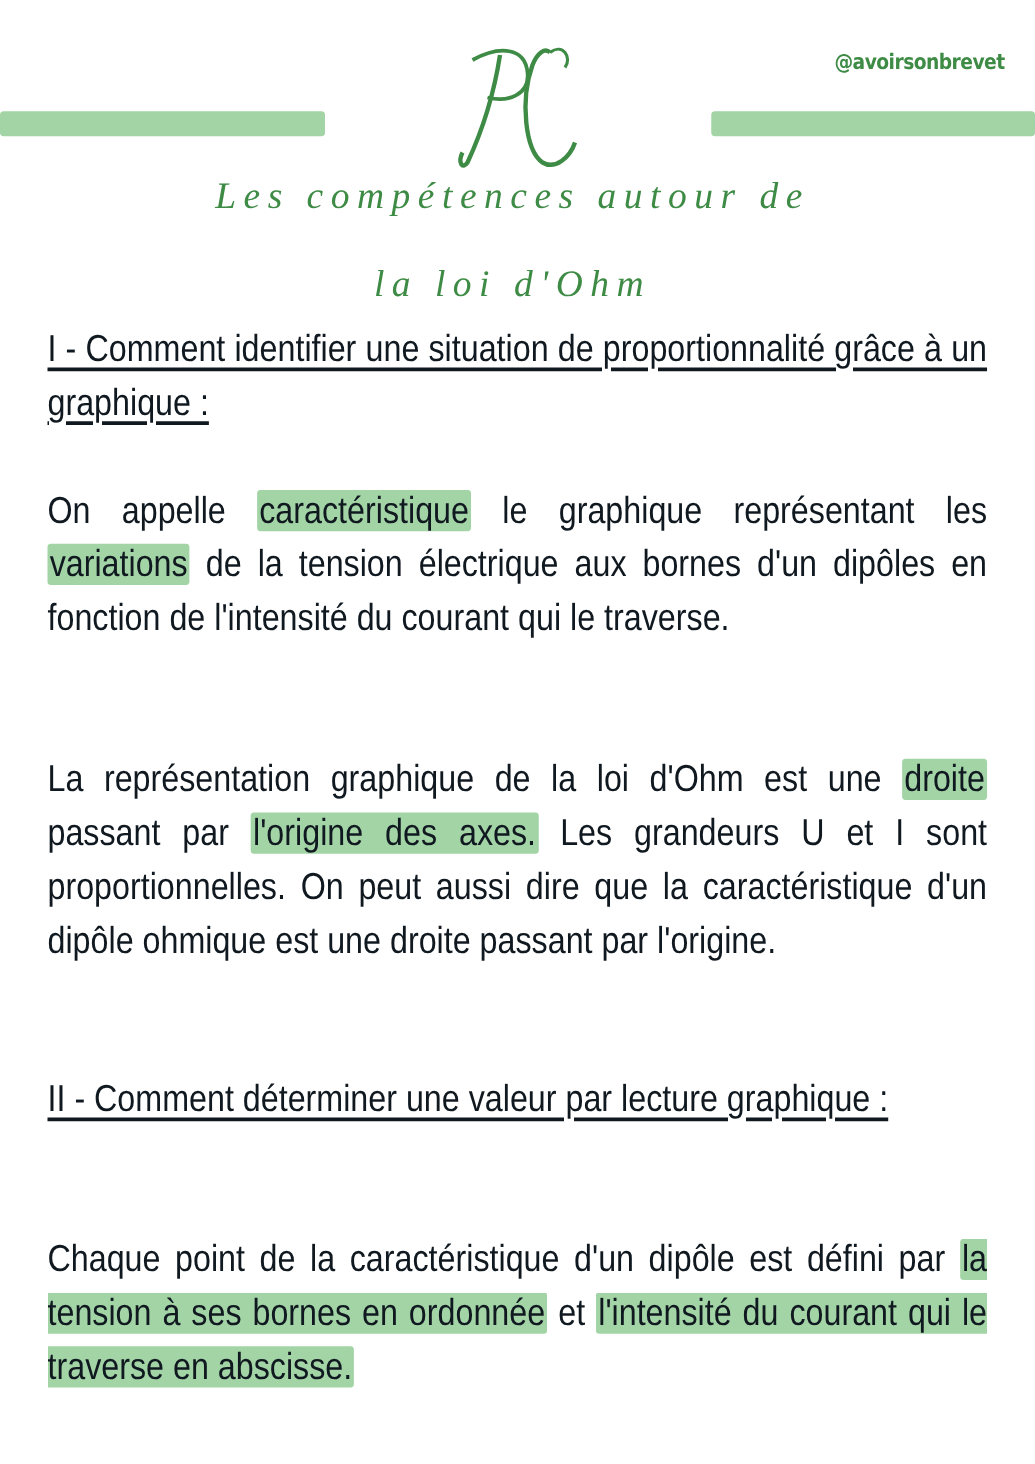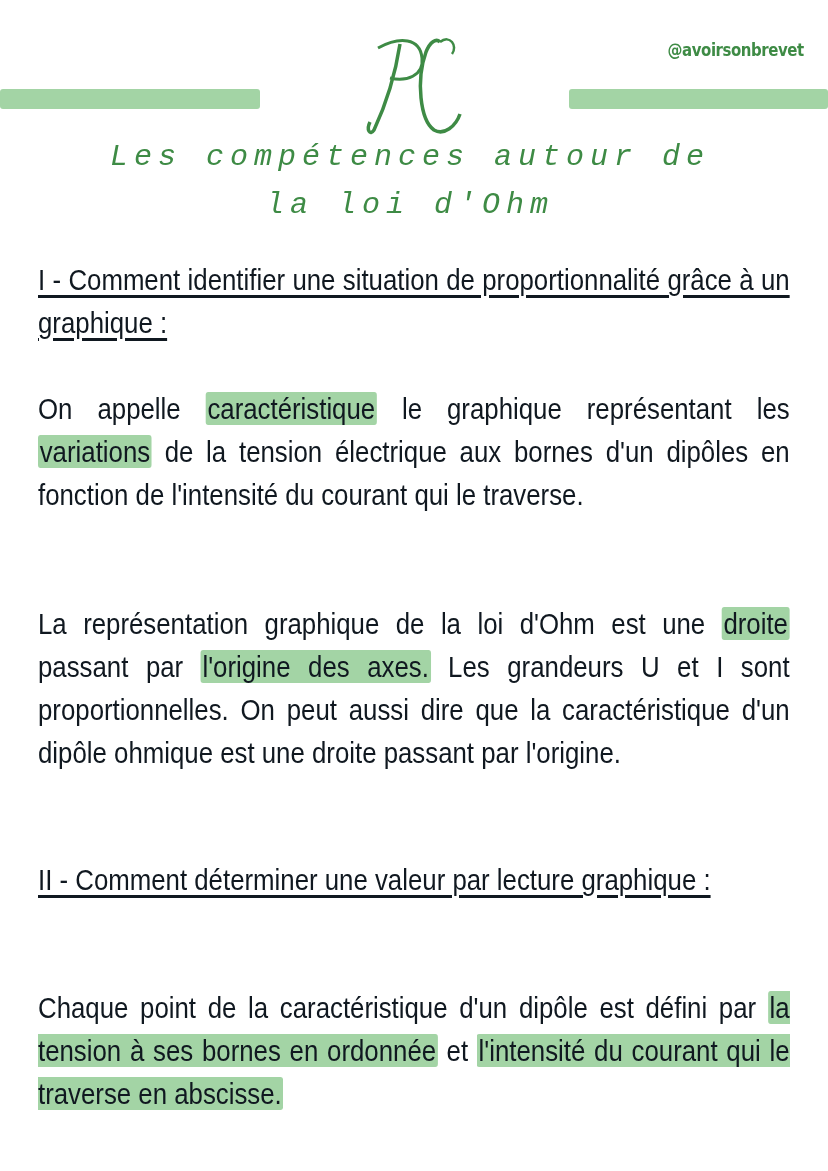--- a/index.html
+++ b/index.html
@@ -14,24 +14,24 @@
     .handle {
       position: absolute; top: 40px; right: 24px; color: #3e8b45;
       font-family: "DejaVu Sans", sans-serif; font-size: 17px; font-weight: bold; letter-spacing: -0.5px;
       transform: scaleX(0.88); transform-origin: right center;
     }
     .logo {
       position: absolute; left: 340px; top: 30px; width: 160px; height: 110px;
     }
     .title {
       position: absolute; left: 0; width: 820px; text-align: center; color: #3e8b45;
-      font-family: Liberation Mono, monospace; font-style: italic; font-size: 30px; letter-spacing: 6px;
+      font-family: Liberation Serif, serif; font-style: italic; font-size: 30px; letter-spacing: 6px;
     }
     .title1 { top: 140px; }
-    .title2 { top: 188px; }
+    .title2 { top: 211px; }
     .block {
       position: absolute; left: 38px; width: 752px;
       font-family: "Liberation Sans", sans-serif; font-size: 30px; line-height: 43px;
       text-align: justify; text-align-last: left;
       transform: scaleX(0.86); transform-origin: left top;
       width: 874px;
     }
     .heading { text-decoration: underline; text-decoration-thickness: 3px; text-underline-offset: 5px; }
     .hl { background: #a3d4a5; border-radius: 3px; padding: 0 2px; }
     .h1 { top: 258px; }

